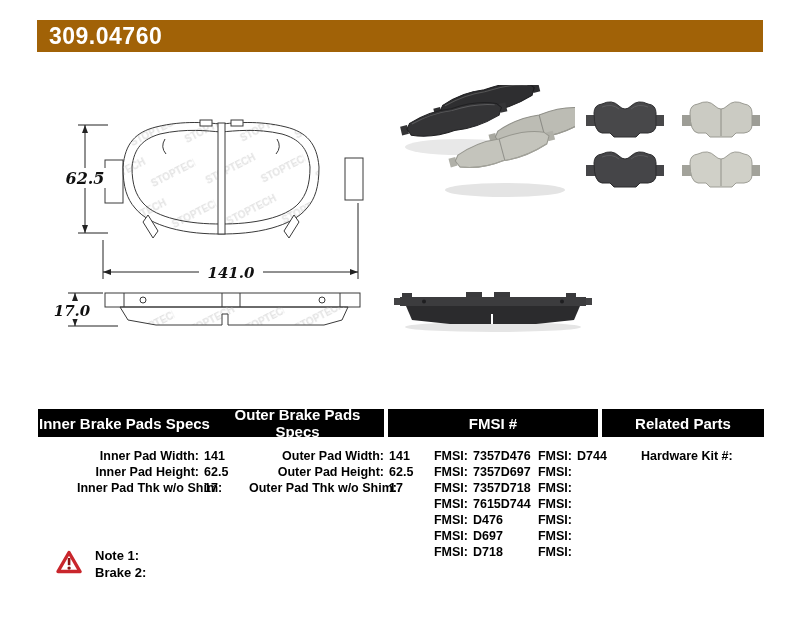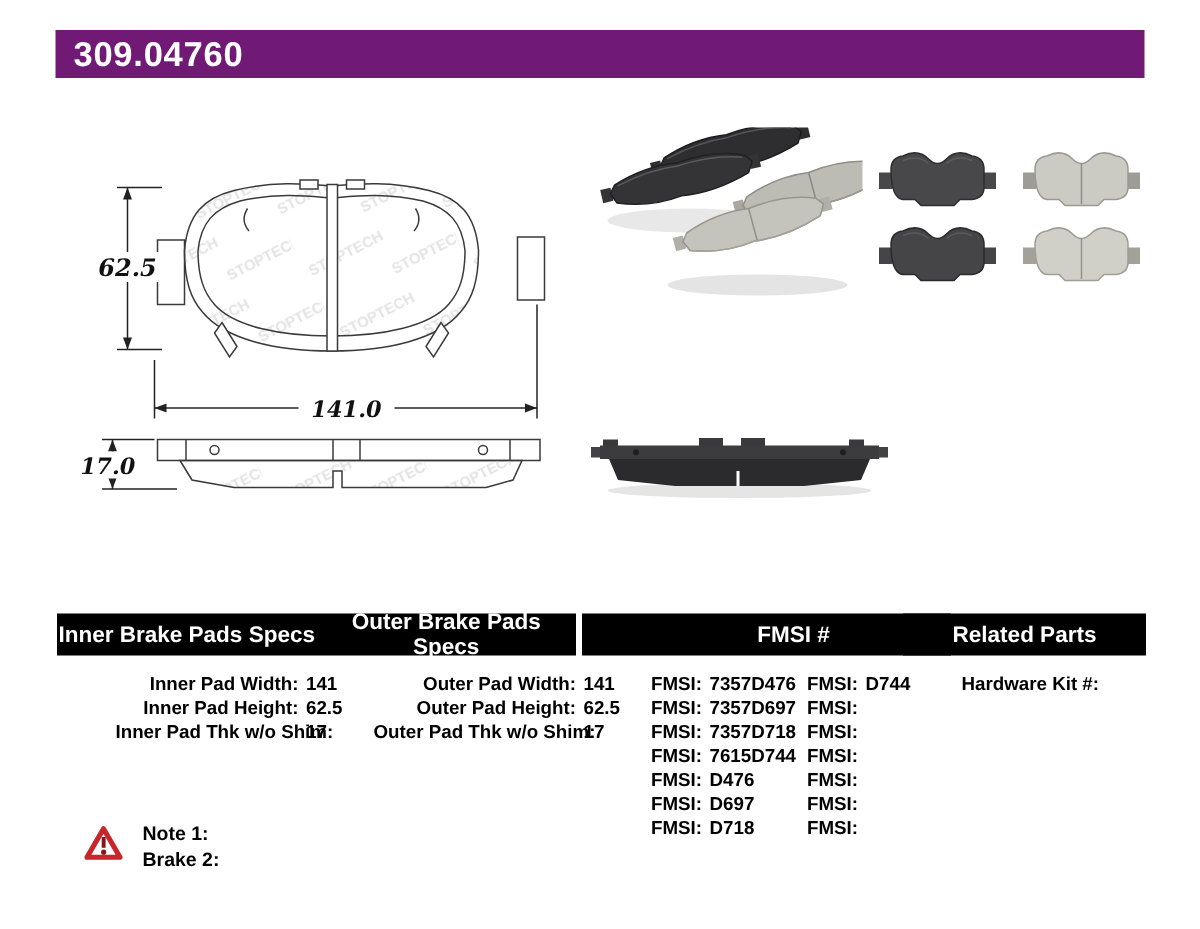--- a/index.html
+++ b/index.html
@@ -4,21 +4,21 @@
 <style>
   html,body { margin:0; padding:0; }
   body {
     width:800px; height:619px; background:#ffffff; position:relative;
     overflow:hidden; font-family:"Liberation Sans", sans-serif;
   }
   .abs { position:absolute; }
 
   
   .topbar {
-    left:37px; top:20px; width:726px; height:32px; background:#701a75;
+    left:37px; top:20px; width:726px; height:32px; background:#a16207;
     color:#fff; display:flex; justify-content:space-between; align-items:center;
     padding:0 10px 0 12px; box-sizing:border-box;
   }
   .topbar .pn { font-size:23px; font-weight:bold; letter-spacing:.5px; }
   .topbar .pt { font-size:24px; font-weight:bold; }
 
   
   .theader {
     position:absolute; top:409px; height:28px; background:#000000; color:#fff;
     display:flex; align-items:center; justify-content:center;
@@ -198,21 +198,21 @@
   <circle cx="34" cy="19.5" r="2" fill="#1e1e20"></circle>
   <circle cx="172" cy="19.5" r="2" fill="#1e1e20"></circle>
   <path d="M16,24 L22,38 L60,42 L146,42 L184,38 L190,24 Z" fill="#2b2b2d"></path>
   <rect x="101" y="32" width="2" height="10" fill="#ffffff"></rect>
 </svg>
 
 <div class="theader split" style="left:38px; width:346px;">
   <span>Inner Brake Pads Specs</span>
   <span>Outer Brake Pads Specs</span>
 </div>
-<div class="theader" style="left:388px; width:210px;padding-left:36px;">
+<div class="theader" style="left:388px; width:210px;">
   <span>FMSI #</span>
 </div>
 <div class="theader" style="left:602px; width:162px;">
   <span>Related Parts</span>
 </div>
 
 <div class="abs speccol inner-col" style="left:38px;">
 
     <div class="srow">
       <span class="slabel">Inner Pad Width:</span>

